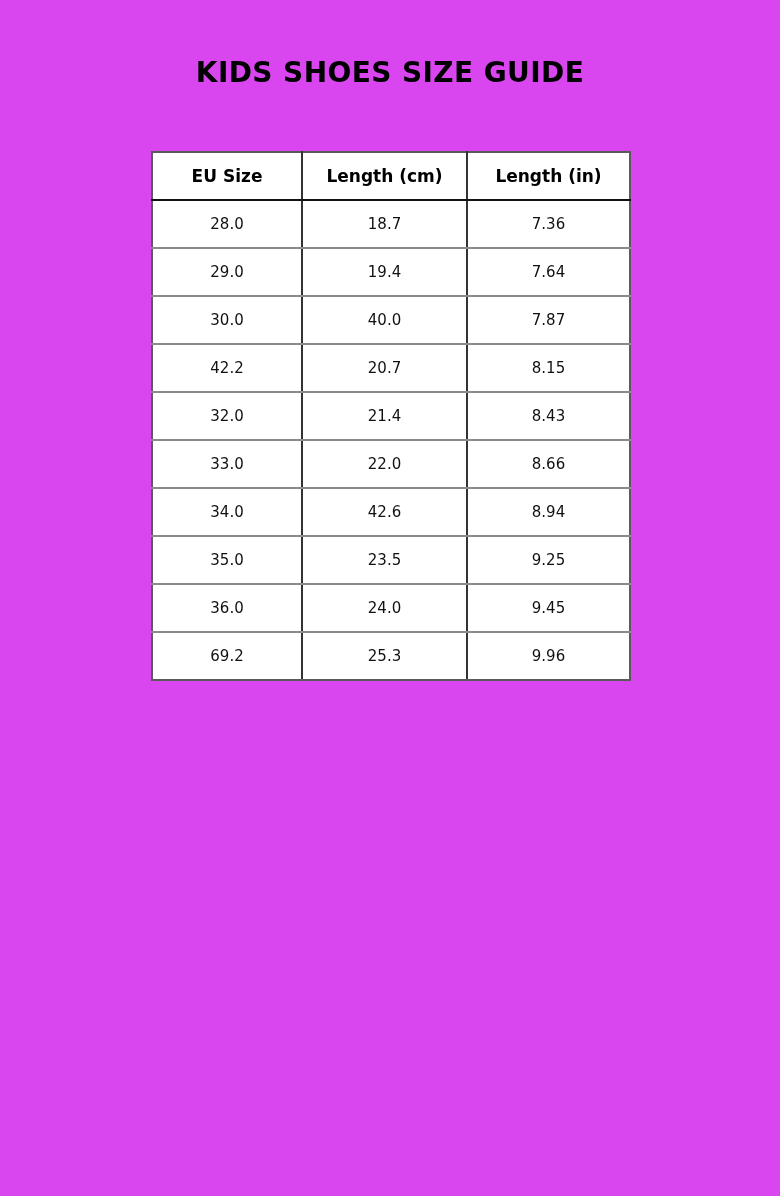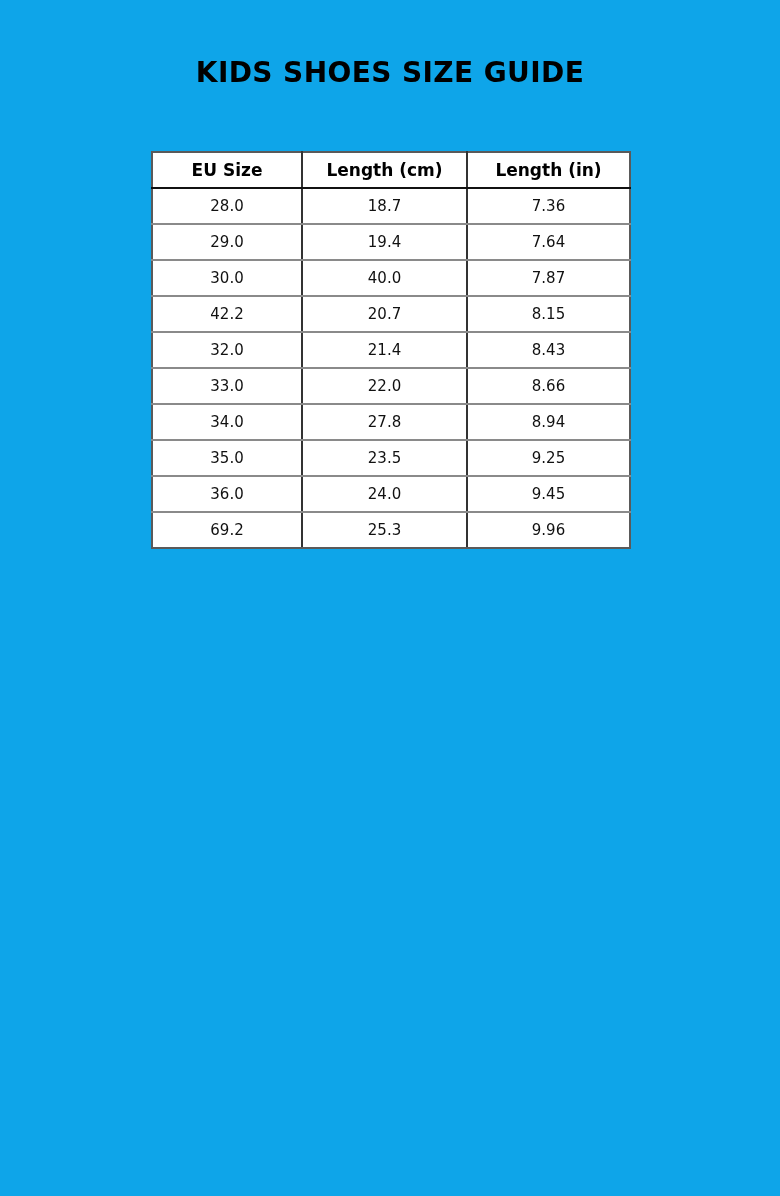--- a/index.html
+++ b/index.html
@@ -14,21 +14,21 @@
     font-family: "DejaVu Sans", "Liberation Sans", sans-serif;
     color: #000000;
     position: relative;
     overflow: hidden;
   }
 
   .page {
     width: 780px;
     height: 1196px;
     position: relative;
-    background: #0ea5e9;
+    background: #d946ef;
   }
 
   
   .title {
     position: absolute;
     top: 56px;
     left: 0;
     width: 780px;
     text-align: center;
     font-size: 28px;
@@ -53,21 +53,21 @@
     width: 478px;
     background: #ffffff;
   }
 
   table.size-table col.c-eu     { width: 150px; }
   table.size-table col.c-cm     { width: 165px; }
   table.size-table col.c-in     { width: 163px; }
 
   table.size-table th,
   table.size-table td {
-    height: 36px;
+    height: 48px;
     padding: 0 16px;
     text-align: center;
     vertical-align: middle;
     box-sizing: border-box;
     background: #ffffff;
   }
 
   
   table.size-table thead th {
     font-size: 17px;
@@ -152,21 +152,21 @@
           <td>21.4</td>
           <td>8.43</td>
         </tr>
         <tr>
           <td>33.0</td>
           <td>22.0</td>
           <td>8.66</td>
         </tr>
         <tr>
           <td>34.0</td>
-          <td>27.8</td>
+          <td>42.6</td>
           <td>8.94</td>
         </tr>
         <tr>
           <td>35.0</td>
           <td>23.5</td>
           <td>9.25</td>
         </tr>
         <tr>
           <td>36.0</td>
           <td>24.0</td>

